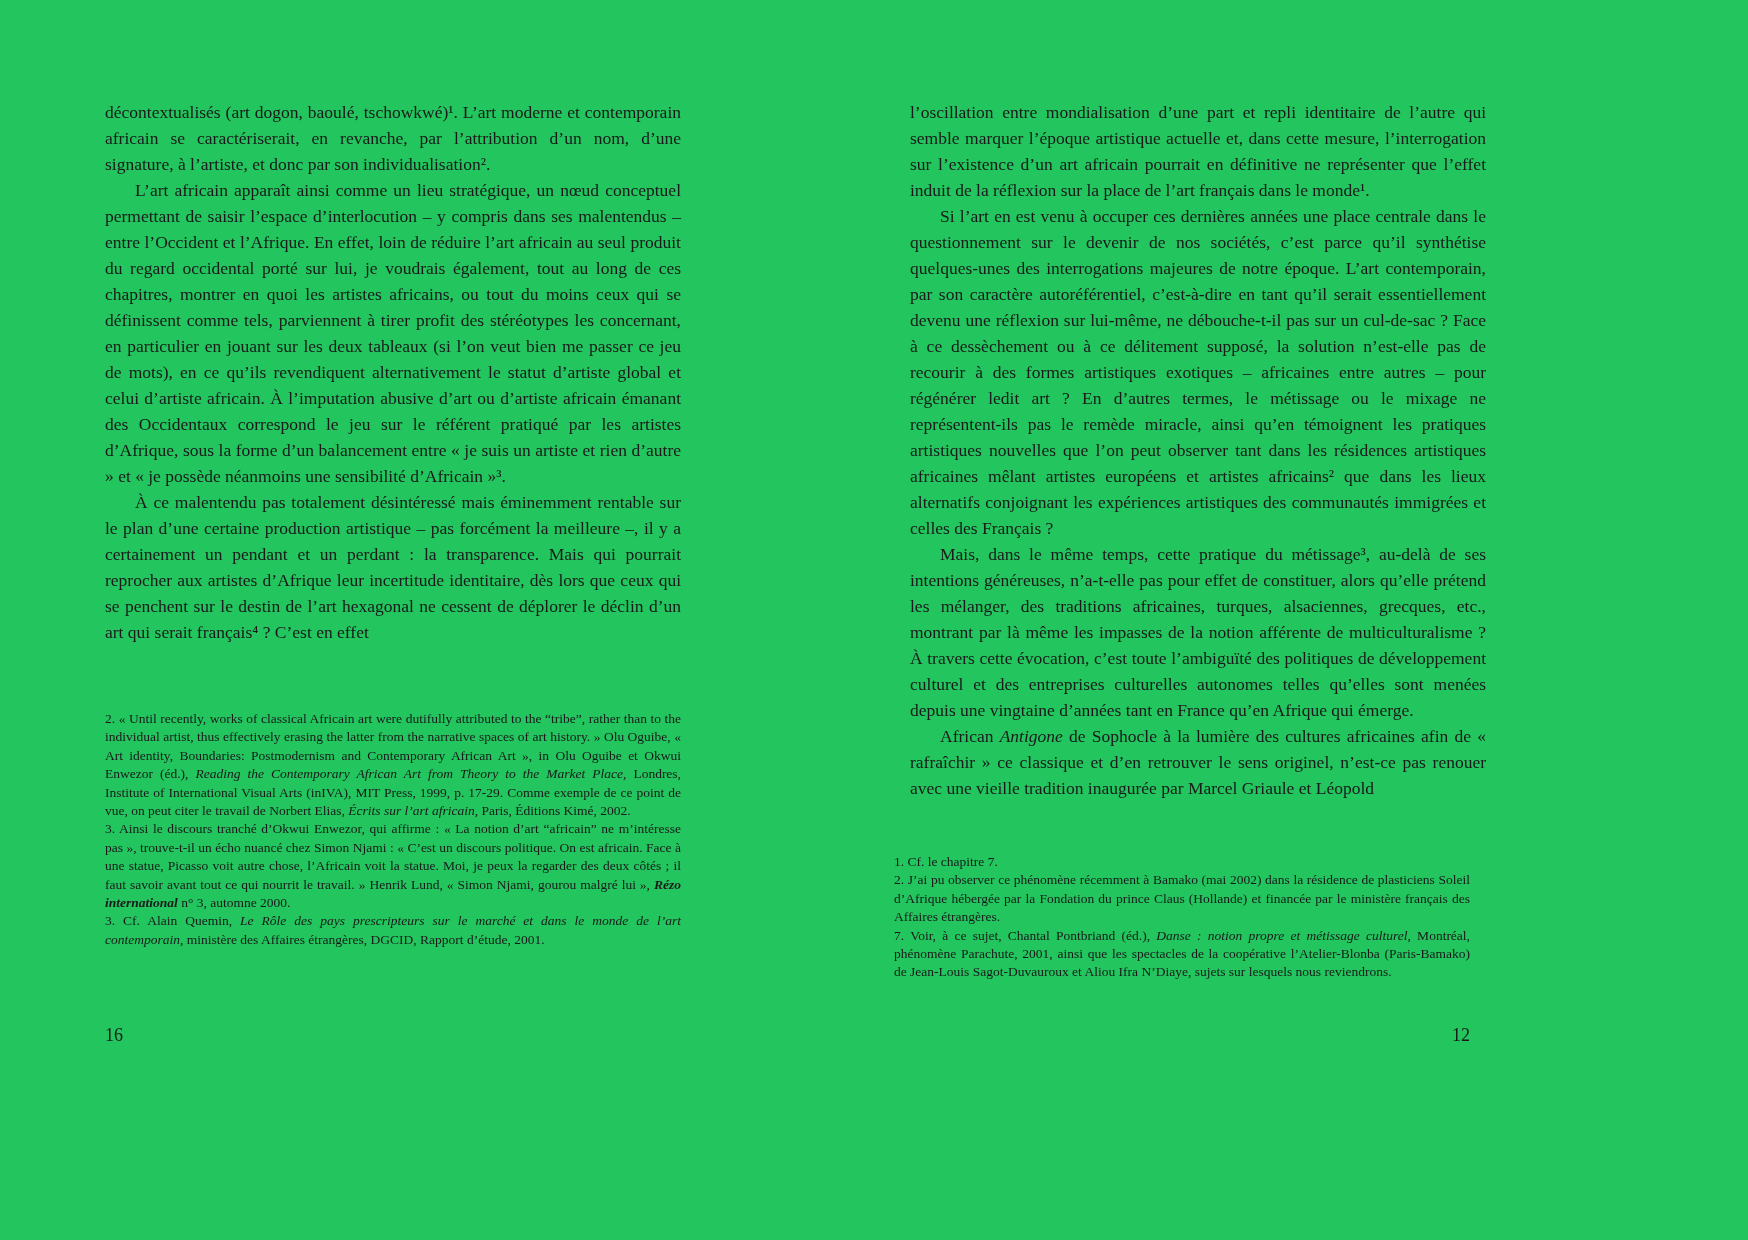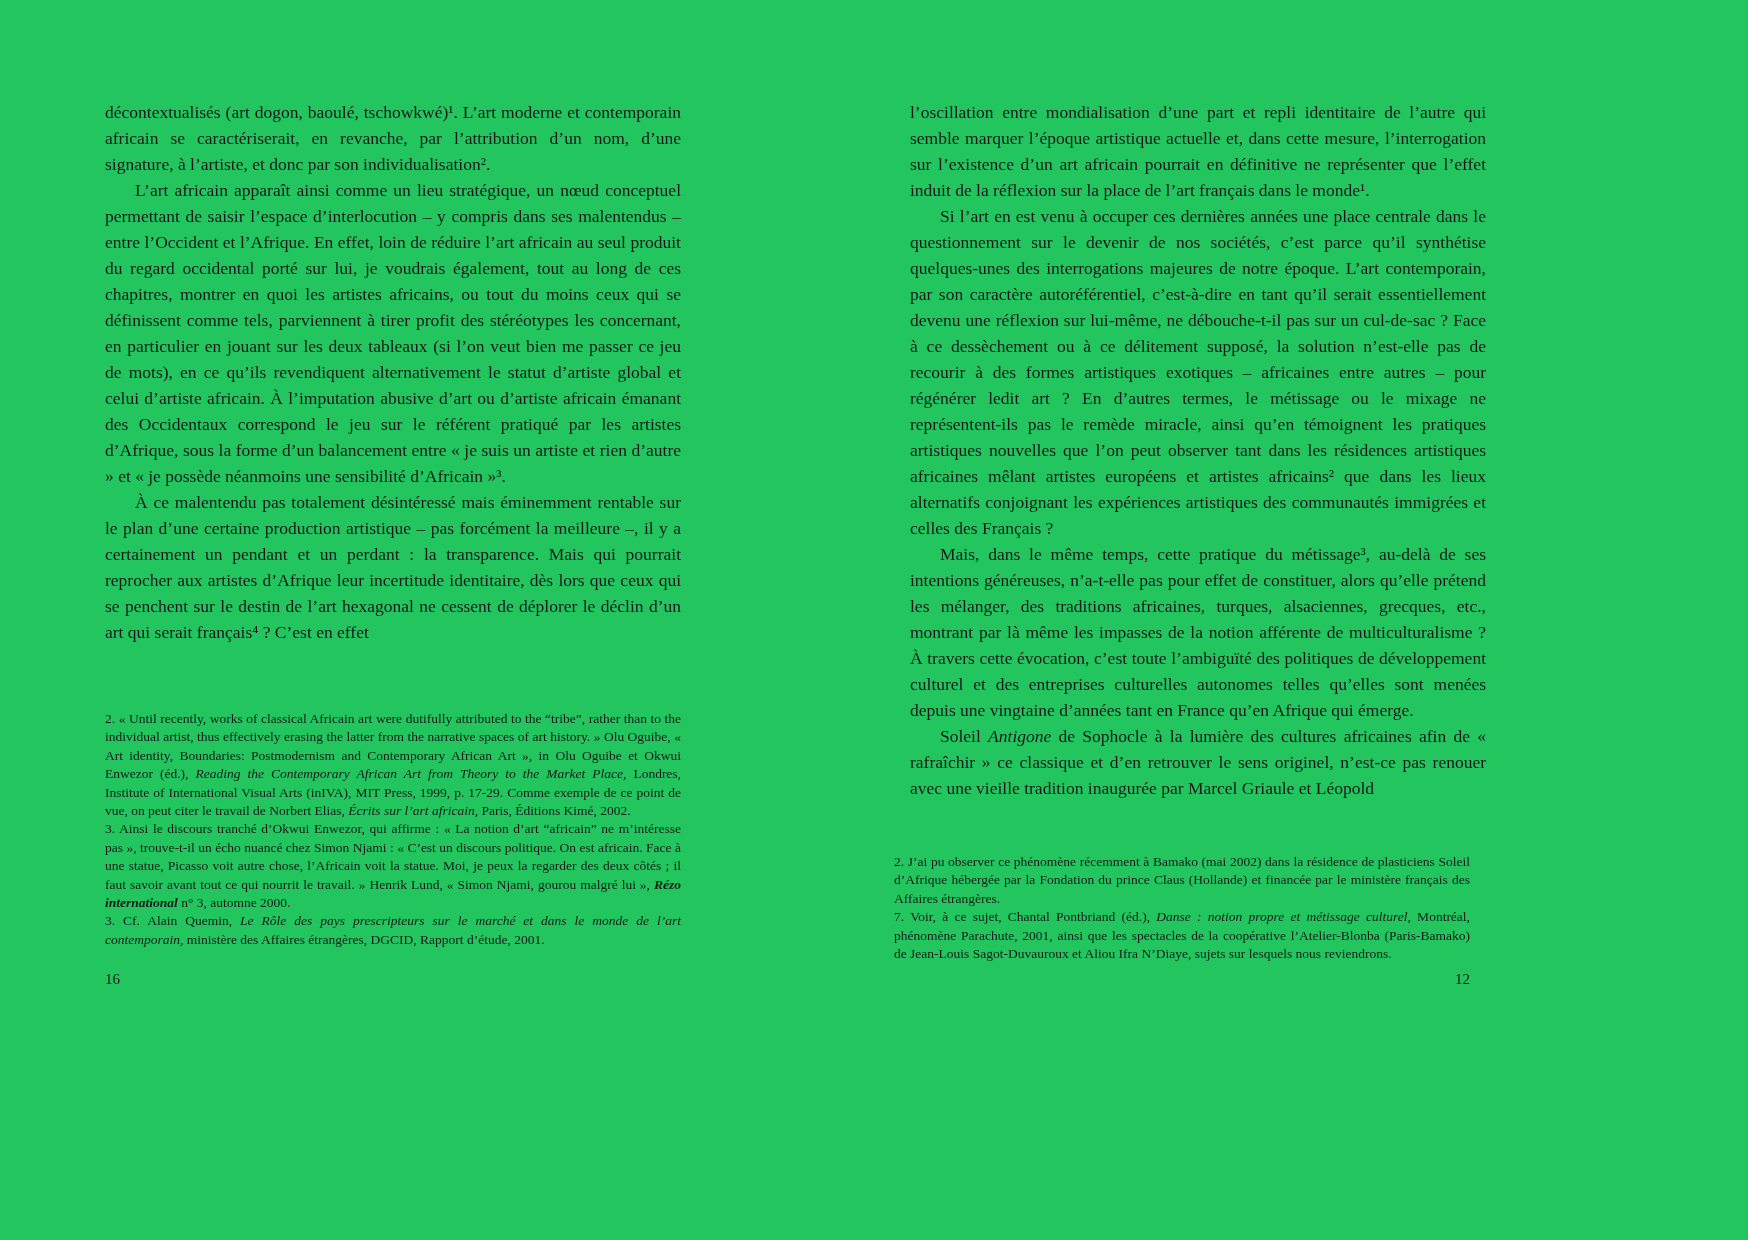--- a/index.html
+++ b/index.html
@@ -59,22 +59,22 @@
     text-align: justify;
     hyphens: auto;
     -webkit-hyphens: auto;
   }
 
   .italic { font-style: italic; }
   .bold-italic { font-style: italic; font-weight: 700; }
 
   .page-number {
     position: absolute;
-    top: 970px;
-    font-size: 15px;
+    top: 1026px;
+    font-size: 18px;
     line-height: 18px;
   }
   .page-left  .page-number { left: 105px; }
   .page-right .page-number { left: 20px; width: 576px; text-align: right; }
 </style>
 </head>
 <body>
 
 <div class="spread">
 
@@ -90,22 +90,23 @@
       <p class="footnote"><span>3. Cf. Alain Quemin, </span><span class="italic">Le Rôle des pays prescripteurs sur le marché et dans le monde de l’art contemporain,</span><span> ministère des Affaires étrangères, DGCID, Rapport d’étude, 2001.</span></p>
     </div>
     <div class="page-number">16</div>
   </section>
 
   <section class="page page-right">
     <div class="body-text">
       <p class="para no-indent"><span>l’oscillation entre mondialisation d’une part et repli identitaire de l’autre qui semble marquer l’époque artistique actuelle et, dans cette mesure, l’interrogation sur l’existence d’un art africain pourrait en définitive ne représenter que l’effet induit de la réflexion sur la place de l’art français dans le monde¹.</span></p>
       <p class="para"><span>Si l’art en est venu à occuper ces dernières années une place centrale dans le questionnement sur le devenir de nos sociétés, c’est parce qu’il synthétise quelques-unes des interrogations majeures de notre époque. L’art contemporain, par son caractère autoréférentiel, c’est-à-dire en tant qu’il serait essentiellement devenu une réflexion sur lui-même, ne débouche-t-il pas sur un cul-de-sac ? Face à ce dessèchement ou à ce délitement supposé, la solution n’est-elle pas de recourir à des formes artistiques exotiques – africaines entre autres – pour régénérer ledit art ? En d’autres termes, le métissage ou le mixage ne représentent-ils pas le remède miracle, ainsi qu’en témoignent les pratiques artistiques nouvelles que l’on peut observer tant dans les résidences artistiques africaines mêlant artistes européens et artistes africains² que dans les lieux alternatifs conjoignant les expériences artistiques des communautés immigrées et celles des Français ?</span></p>
       <p class="para"><span>Mais, dans le même temps, cette pratique du métissage³, au-delà de ses intentions généreuses, n’a-t-elle pas pour effet de constituer, alors qu’elle prétend les mélanger, des traditions africaines, turques, alsaciennes, grecques, etc., montrant par là même les impasses de la notion afférente de multiculturalisme ? À travers cette évocation, c’est toute l’ambiguïté des politiques de développement culturel et des entreprises culturelles autonomes telles qu’elles sont menées depuis une vingtaine d’années tant en France qu’en Afrique qui émerge.</span></p>
-      <p class="para"><span>Soleil </span><span class="italic">Antigone</span><span> de Sophocle à la lumière des cultures africaines afin de « rafraîchir » ce classique et d’en retrouver le sens originel, n’est-ce pas renouer avec une vieille tradition inaugurée par Marcel Griaule et Léopold</span></p>
+      <p class="para"><span>African </span><span class="italic">Antigone</span><span> de Sophocle à la lumière des cultures africaines afin de « rafraîchir » ce classique et d’en retrouver le sens originel, n’est-ce pas renouer avec une vieille tradition inaugurée par Marcel Griaule et Léopold</span></p>
     </div>
     <div class="footnotes">
+      <p class="footnote"><span>1. Cf. le chapitre 7.</span></p>
       <p class="footnote"><span>2. J’ai pu observer ce phénomène récemment à Bamako (mai 2002) dans la résidence de plasticiens Soleil d’Afrique hébergée par la Fondation du prince Claus (Hollande) et financée par le ministère français des Affaires étrangères.</span></p>
       <p class="footnote"><span>7. Voir, à ce sujet, Chantal Pontbriand (éd.), </span><span class="italic">Danse : notion propre et métissage culturel,</span><span> Montréal, phénomène Parachute, 2001, ainsi que les spectacles de la coopérative l’Atelier-Blonba (Paris-Bamako) de Jean-Louis Sagot-Duvauroux et Aliou Ifra N’Diaye, sujets sur lesquels nous reviendrons.</span></p>
     </div>
     <div class="page-number">12</div>
   </section>
 
 </div>
 
 </body></html>

